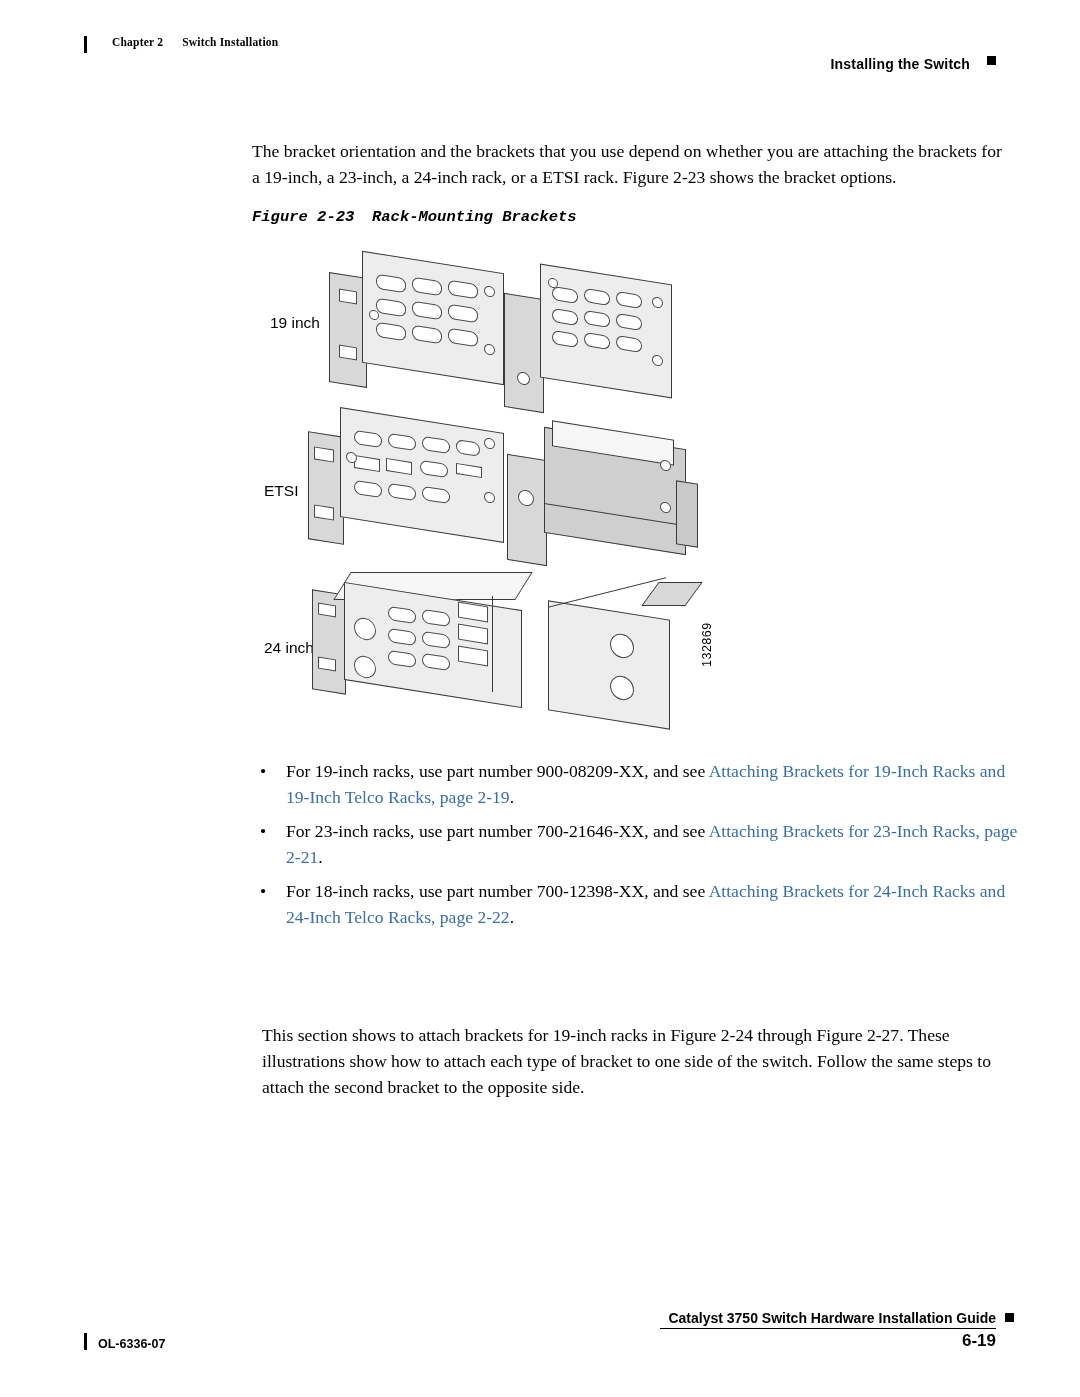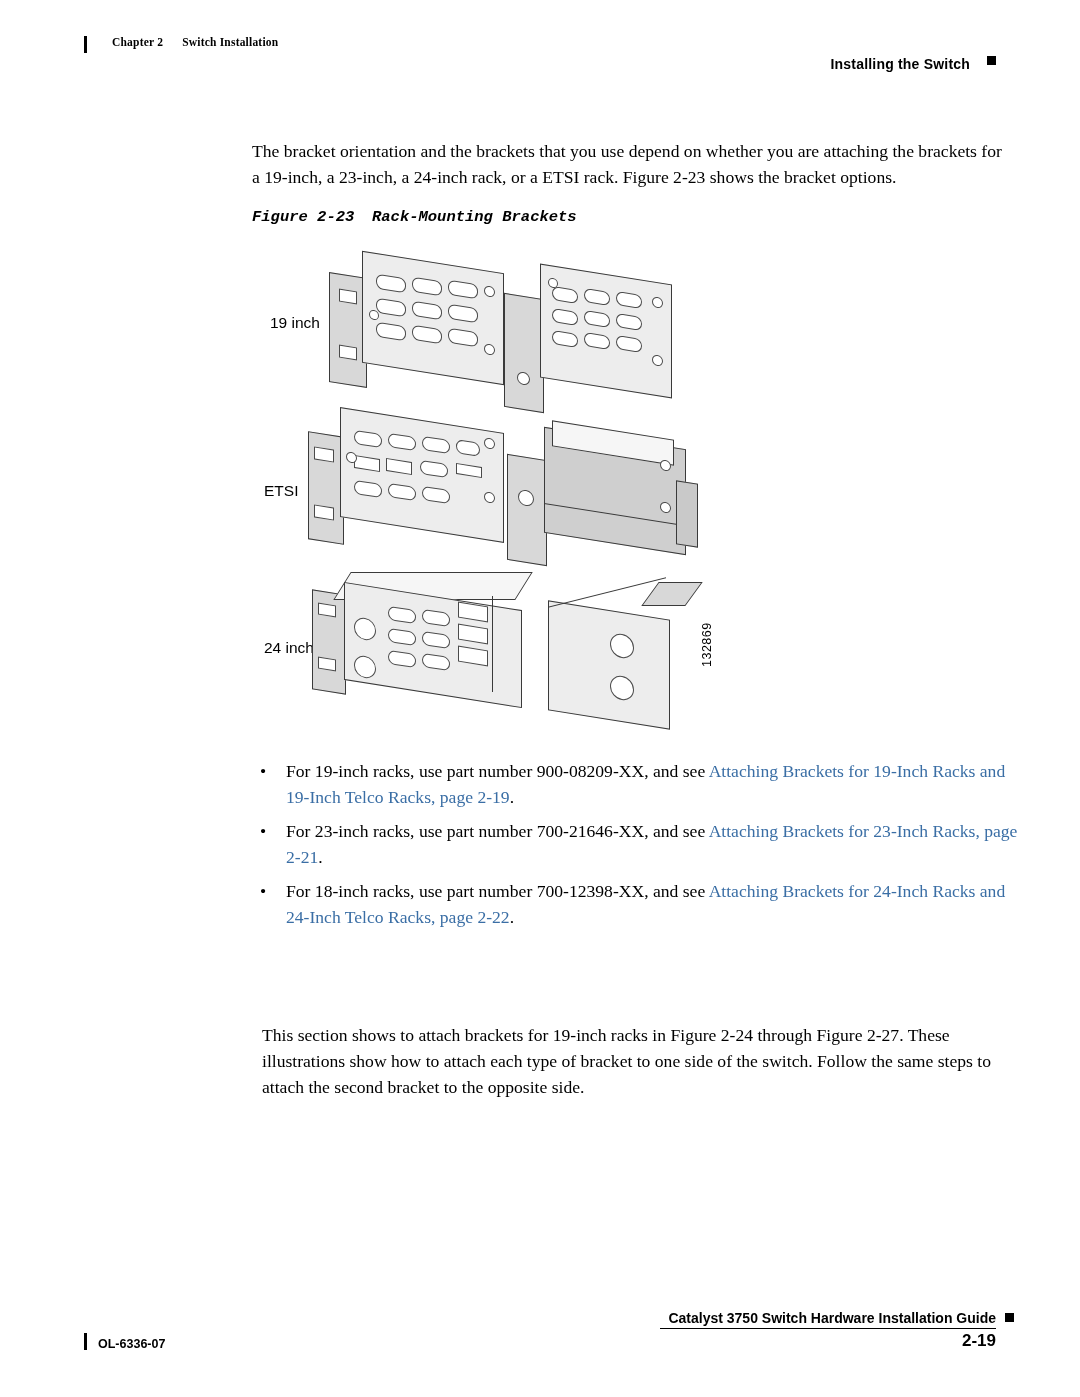--- a/index.html
+++ b/index.html
@@ -301,15 +301,15 @@
     </div>
   </div>
 
   <div class="body-p p2">This section shows to attach brackets for 19-inch racks in Figure 2-24 through Figure 2-27. These illustrations show how to attach each type of bracket to one side of the switch. Follow the same steps to attach the second bracket to the opposite side.</div>
 
   <div class="ftr-rule"></div>
   <div class="ftr-title">Catalyst 3750 Switch Hardware Installation Guide</div>
   <div class="ftr-sq"></div>
   <div class="ftr-tick"></div>
   <div class="ftr-doc">OL-6336-07</div>
-  <div class="ftr-pg">2-19</div>
+  <div class="ftr-pg">6-19</div>
 
 </div>
 
 </body></html>

